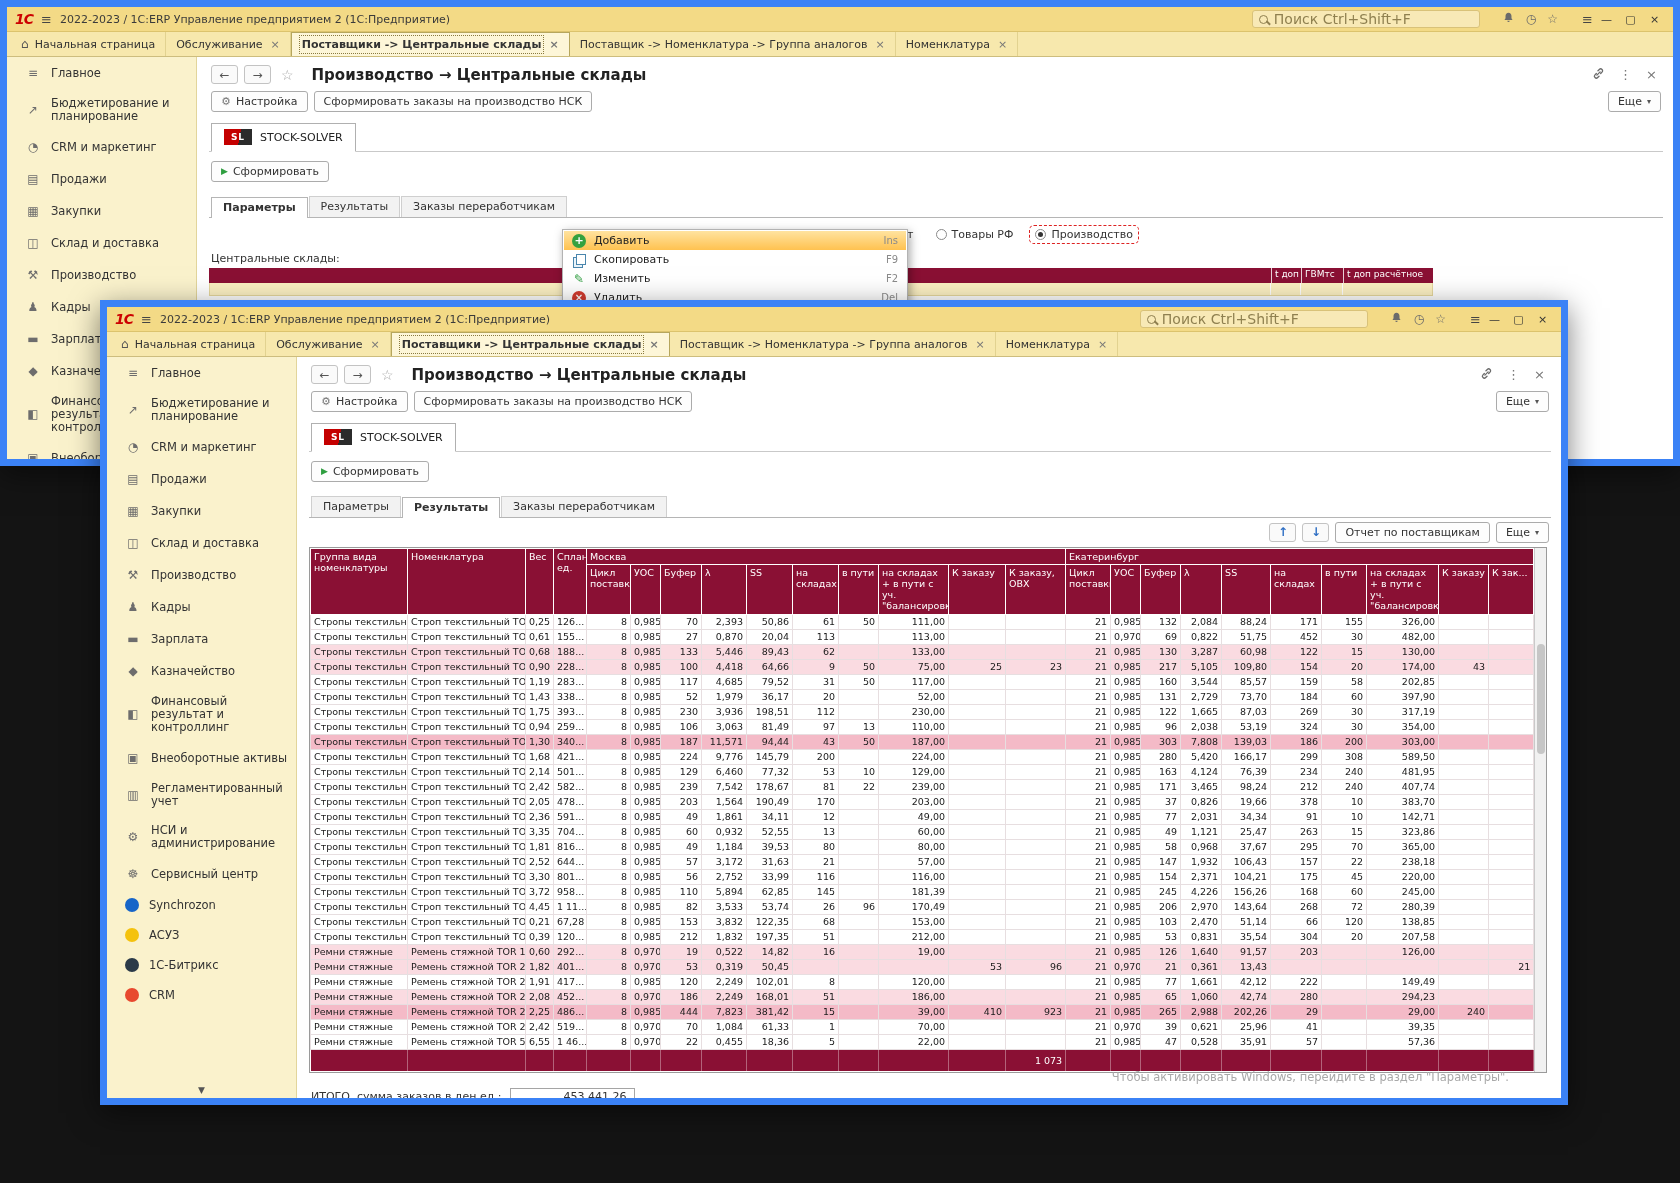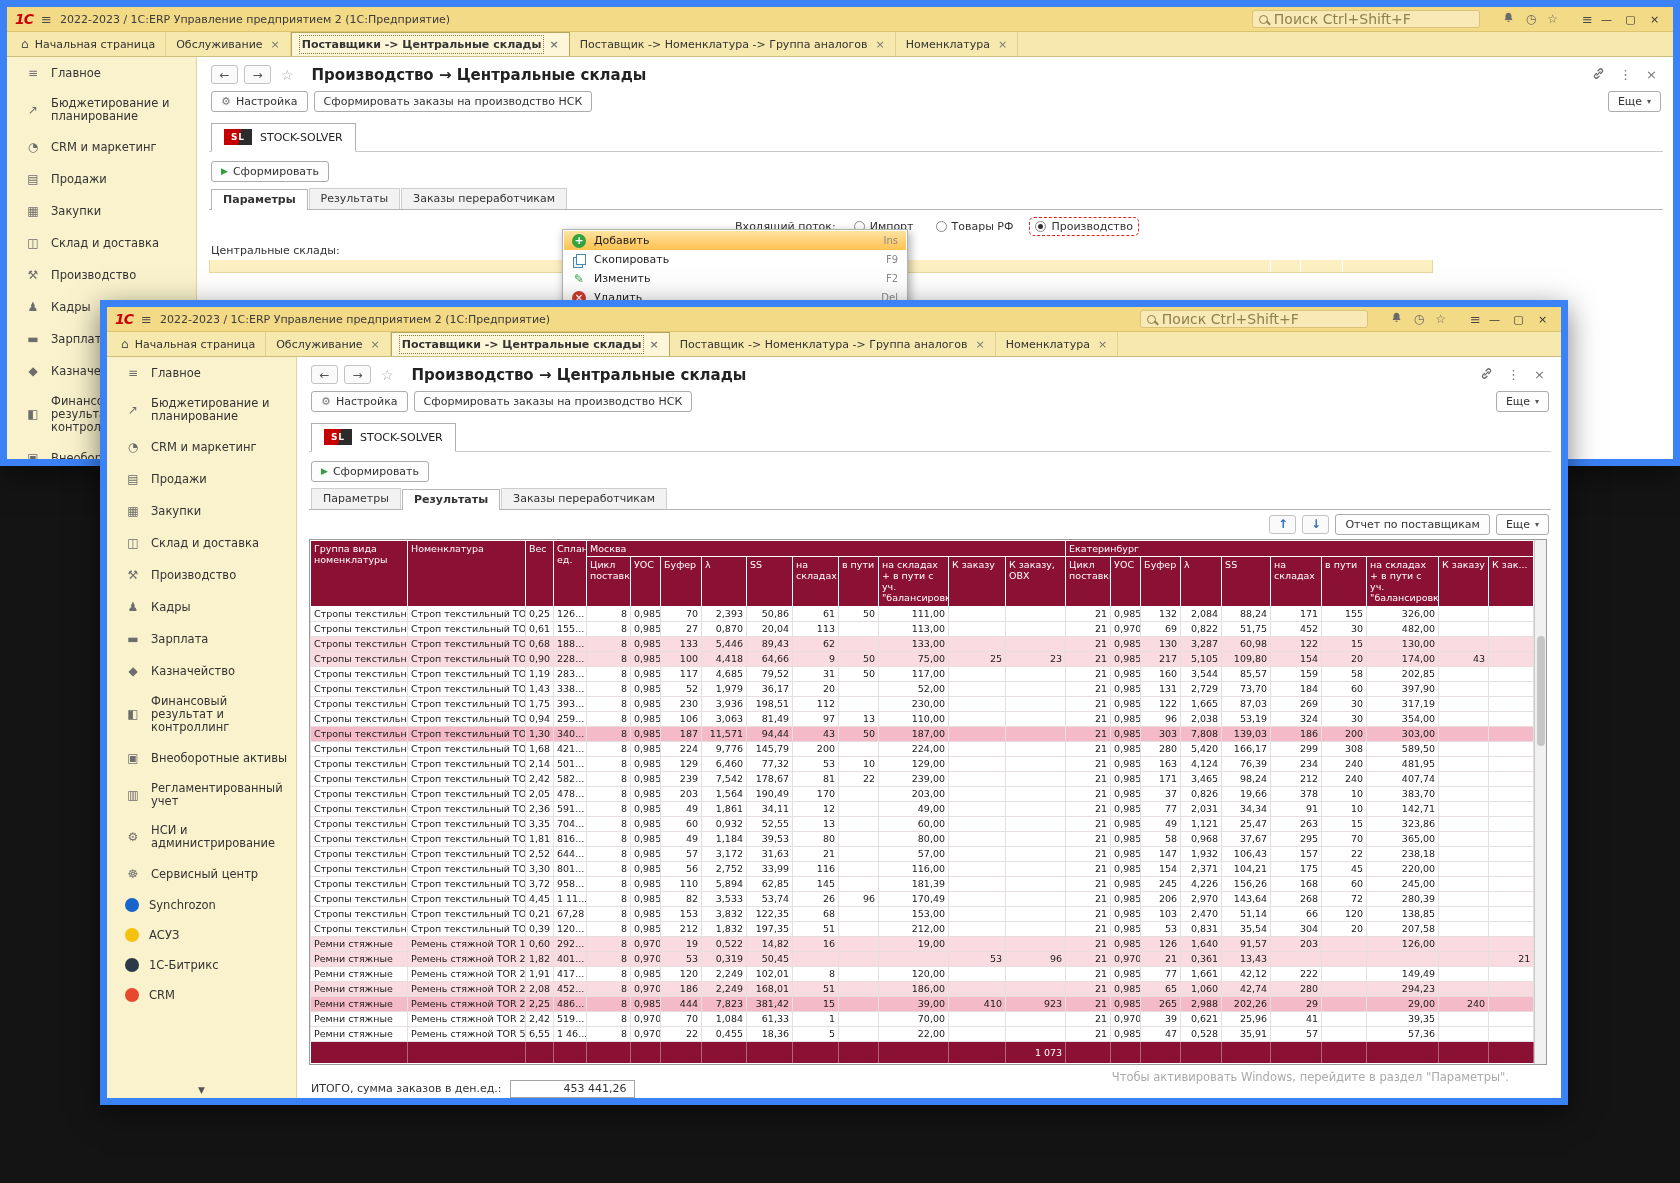--- a/index.html
+++ b/index.html
@@ -69,21 +69,21 @@
   .gear{color:#777;font-size:11px}
   .more{margin-left:auto}
   .car{font-size:8px;color:#555}
   .solver-strip{border-bottom:1px solid #c9c9c9;padding:5px 0 0 2px;margin-top:2px;flex:0 0 auto}
   .solver-tab{display:inline-flex;align-items:center;gap:8px;border:1px solid #b0b0b0;border-bottom:1px solid #fff;
     background:#fff;padding:5px 12px 6px;position:relative;top:1px;font-size:11px;color:#222}
   .solver-logo{width:28px;height:16px;background:linear-gradient(100deg,#c40000 55%,#2b2b2b 55%);
     color:#fff;font-size:9px;font-weight:bold;display:flex;align-items:center;justify-content:center;letter-spacing:1px}
   .genrow{padding:7px 2px 4px;flex:0 0 auto}
   .play{color:var(--green,#2e9e3f);font-size:9px}
-  .subtabs{display:flex;border-bottom:1px solid #b5b5b5;padding-left:2px;margin-top:2px;flex:0 0 auto}
+  .subtabs{display:flex;border-bottom:1px solid #b5b5b5;padding-left:2px;margin-top:10px;flex:0 0 auto}
   .subtab{padding:3px 11px;font-size:11px;color:#333;border:1px solid #cfcfcf;border-bottom:none;
     background:#f2f2f2;margin-right:1px;cursor:default}
   .subtab.active{background:#fff;border-color:#b5b5b5;position:relative;top:1px;padding-bottom:4px;font-weight:bold}
 
   
   .flowrow{display:flex;justify-content:center;gap:14px;align-items:center;padding:9px 0 7px;
     font-size:11px;color:#333;flex:0 0 auto}
   .radios{display:flex;gap:14px;align-items:center}
   .radio{display:flex;align-items:center;gap:5px;padding:1px 4px;cursor:default}
   .rb{width:11px;height:11px;border:1px solid #8a8a8a;border-radius:50%;background:#fff;position:relative;flex:0 0 auto}
@@ -297,20 +297,26 @@
               <span>Товары РФ</span>
             </label>
             <label class="radio checked focused">
               <span class="rb"></span>
               <span>Производство</span>
             </label>
           </span>
       </div>
       <div class="cw-label">Центральные склады:</div>
       <div class="cwgrid">
+        <div class="cw-header">
+          <span class="cw-sp"></span>
+          <span class="cw-h c1">t доп</span>
+          <span class="cw-h c2">ГВМтс</span>
+          <span class="cw-h c3">t доп расчётное</span>
+        </div>
         <div class="cw-row">
           <span class="cw-sp"></span>
           <span class="cw-c c1"></span>
           <span class="cw-c c2"></span>
           <span class="cw-c c3"></span>
         </div>
       </div>
     </div>
   </div>
   <div class="ctx">

